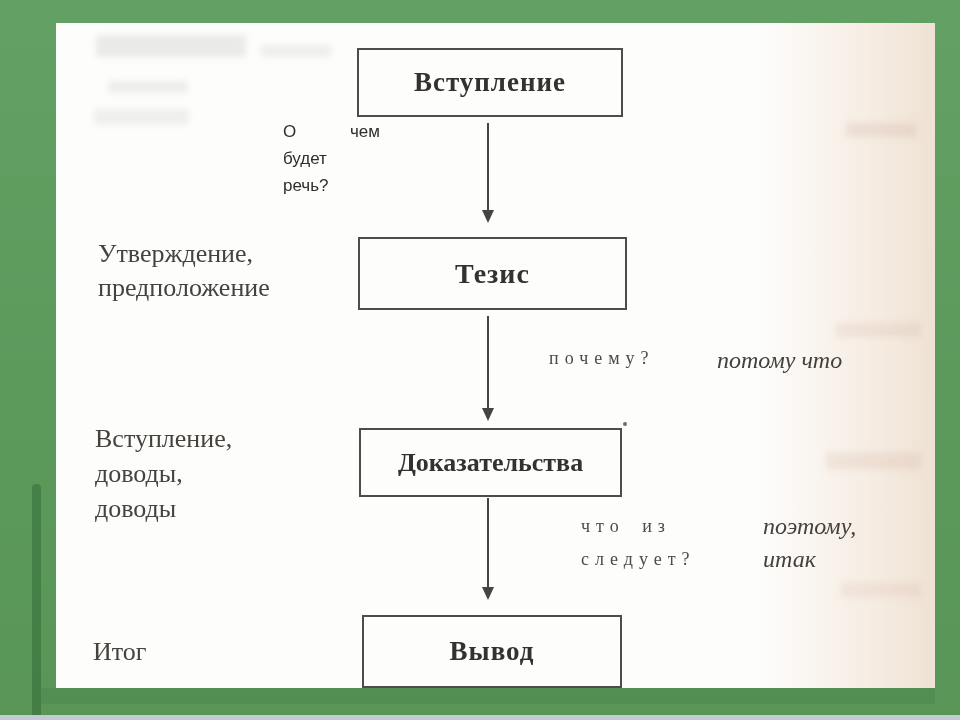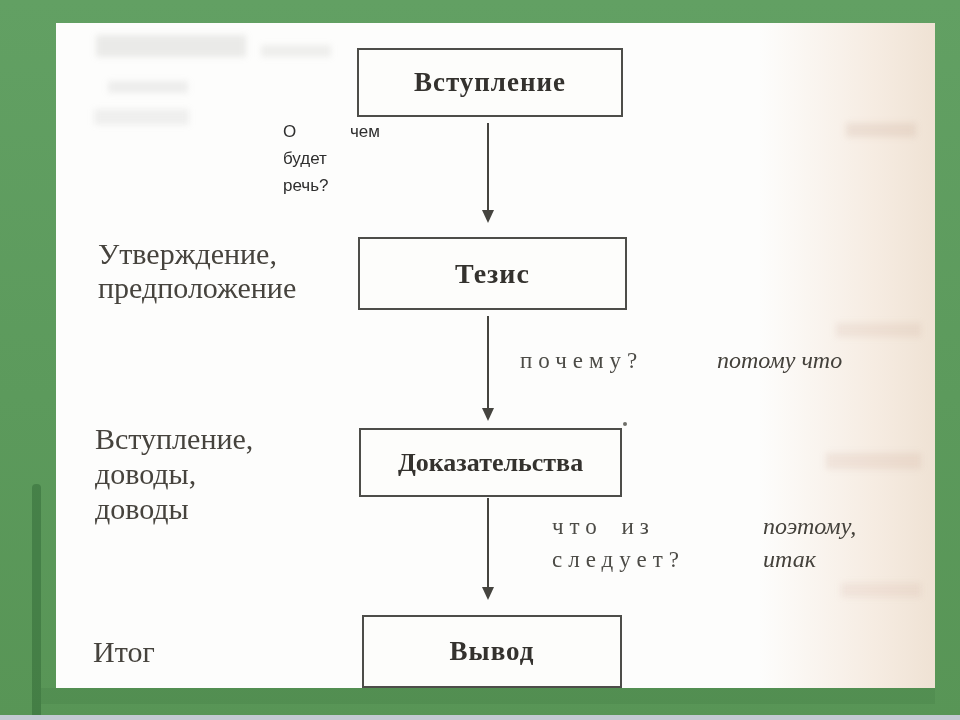--- a/index.html
+++ b/index.html
@@ -62,35 +62,35 @@
   .arrow-head {
     position: absolute; left: 426px; width: 0; height: 0;
     border-left: 6px solid transparent; border-right: 6px solid transparent;
     border-top: 13px solid #45443f;
   }
   .ah-1 { top: 187px; }
   .ah-2 { top: 385px; }
   .ah-3 { top: 564px; }
 
   
-  .side { position: absolute; color: #46433d; font-size: 30px; line-height: 34px; }
+  .side { position: absolute; color: #46433d; font-size: 26px; line-height: 34px; }
   .side-1 { left: 42px; top: 214px; }
   .side-2 { left: 39px; top: 398px; line-height: 35px; }
   .side-3 { left: 37px; top: 612px; }
 
   
   .note {
     position: absolute; left: 227px; top: 95px; width: 97px;
     font-family: "Liberation Sans", sans-serif; font-size: 17px;
     line-height: 27px; color: #2e2e2e;
   }
   .note-row1 { display: flex; justify-content: space-between; }
 
   
-  .q-spaced { position: absolute; color: #4c4b46; font-size: 23px; letter-spacing: 6px; word-spacing: 7px; }
+  .q-spaced { position: absolute; color: #4c4b46; font-size: 18px; letter-spacing: 6px; word-spacing: 7px; margin-left: 29px; }
   .q-1 { left: 464px; top: 325px; }
   .q-2 { left: 496px; top: 487px; line-height: 33px; }
   .conn { position: absolute; font-style: italic; color: #44413b; font-size: 24px; }
   .conn-1 { left: 661px; top: 324px; }
   .conn-2 { left: 707px; top: 487px; line-height: 33px; }
 </style>
 </head>
 <body>
 
 <div class="slide">

